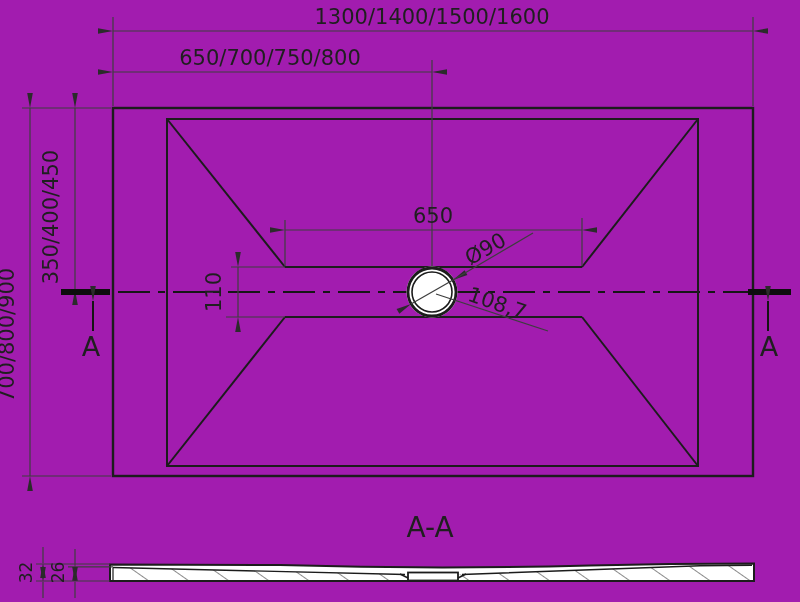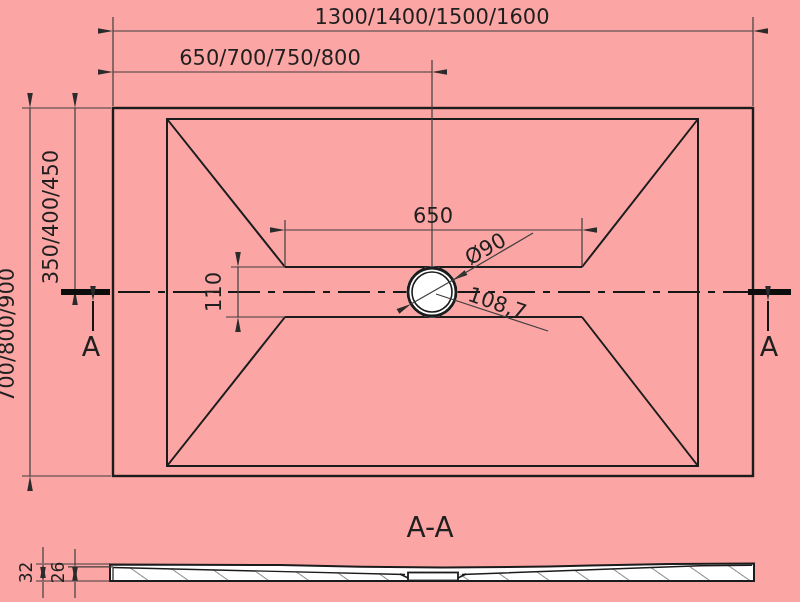--- a/index.html
+++ b/index.html
@@ -1,17 +1,17 @@
 <!DOCTYPE html>
 <html><head>
 <meta charset="utf-8">
 <style>
   html,body{margin:0;padding:0;background:#e8e8e8;}
   .stage{
-    width:800px;height:602px;background:#fca5a5;position:relative;
+    width:800px;height:602px;background:#a21caf;position:relative;
     font-family:"DejaVu Sans","Liberation Sans",sans-serif;
     overflow:hidden;
   }
   svg text{
     font-family:"DejaVu Sans","Liberation Sans",sans-serif;
     fill:#1f1f1f;
   }
   .dim-text{font-size:21px;}
   .small-dim-text{font-size:17px;}
   .marker-text{font-size:27px;}

